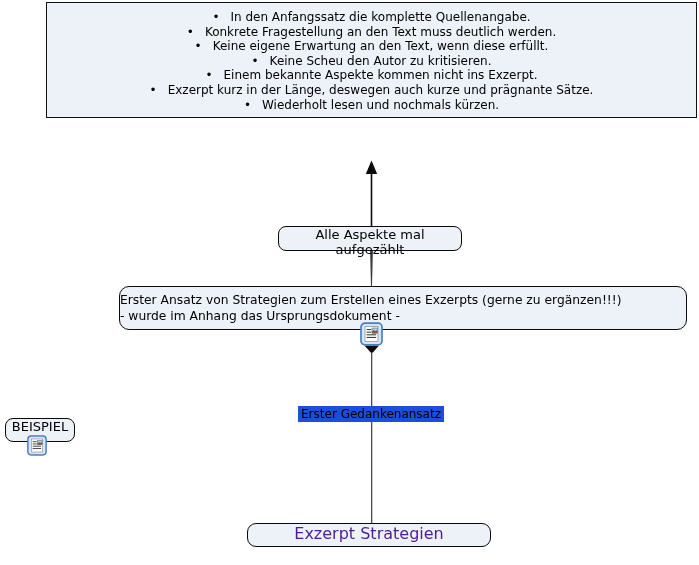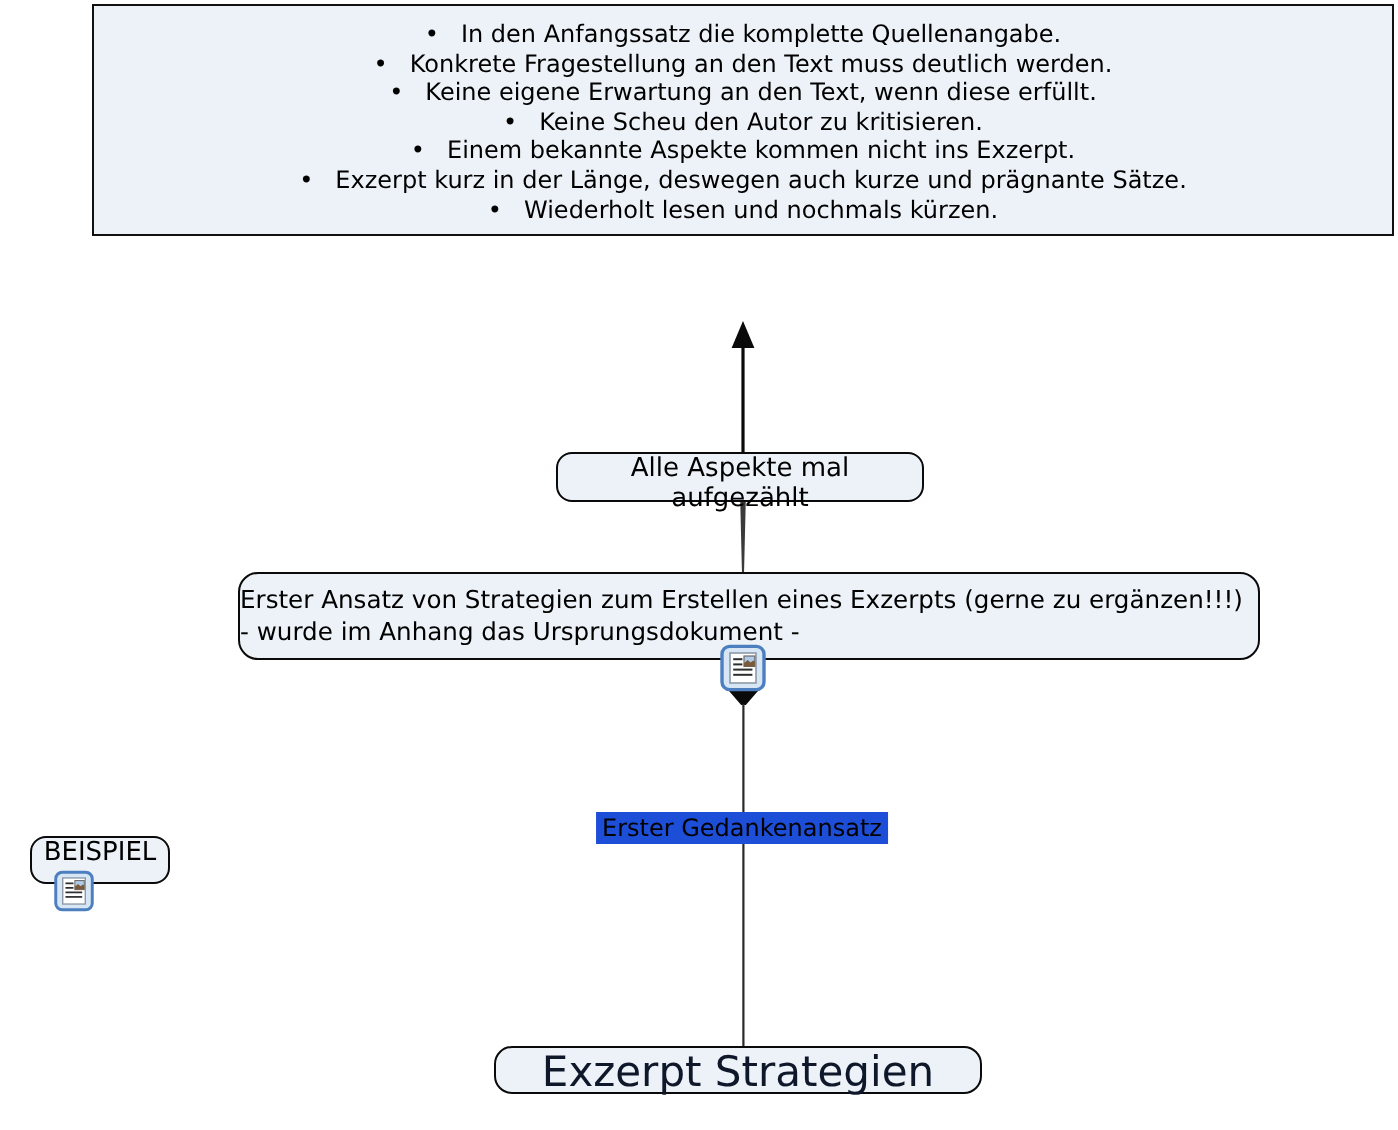--- a/index.html
+++ b/index.html
@@ -19,27 +19,27 @@
     background:#ecf2f7;border:1.2px solid #111;border-radius:0;
     padding-top:7px;
   }
   #notes-box ul{margin:0;padding:0;list-style:none;}
   #notes-box li{
     text-align:center;font-size:12px;line-height:14.6px;white-space:nowrap;
   }
   #notes-box li::before{content:"\2022";display:inline-block;margin-right:11px;font-size:12px;}
   #node-alle-aspekte{left:278px;top:226px;width:184px;height:25px;font-size:13px;}
   #node-erster-ansatz{
-    left:119px;top:286px;width:511px;height:44px;border-radius:10px;
+    left:119px;top:286px;width:568px;height:44px;border-radius:10px;
     font-size:12.3px;line-height:16.5px;flex-direction:column;
   }
-  #node-beispiel{left:15px;top:418px;width:70px;height:24px;font-size:13px;}
+  #node-beispiel{left:5px;top:418px;width:70px;height:24px;font-size:13px;}
   #node-root{
     left:247px;top:523px;width:244px;height:24px;border-radius:9px;
-    font-size:21px;color:#0f172a;
+    font-size:16px;color:#4c1d95;
   }
   #edge-label{
     position:absolute;z-index:2;left:371px;top:406px;transform:translateX(-50%);
     background:#1d4ed8;padding:1px 3px;font-size:12px;white-space:nowrap;
   }
   .attach-icon{position:absolute;z-index:3;line-height:0;}
   #attach-icon-1{left:360px;top:322px;}
   #attach-icon-2{left:27px;top:435px;}
 </style>
 </head>

